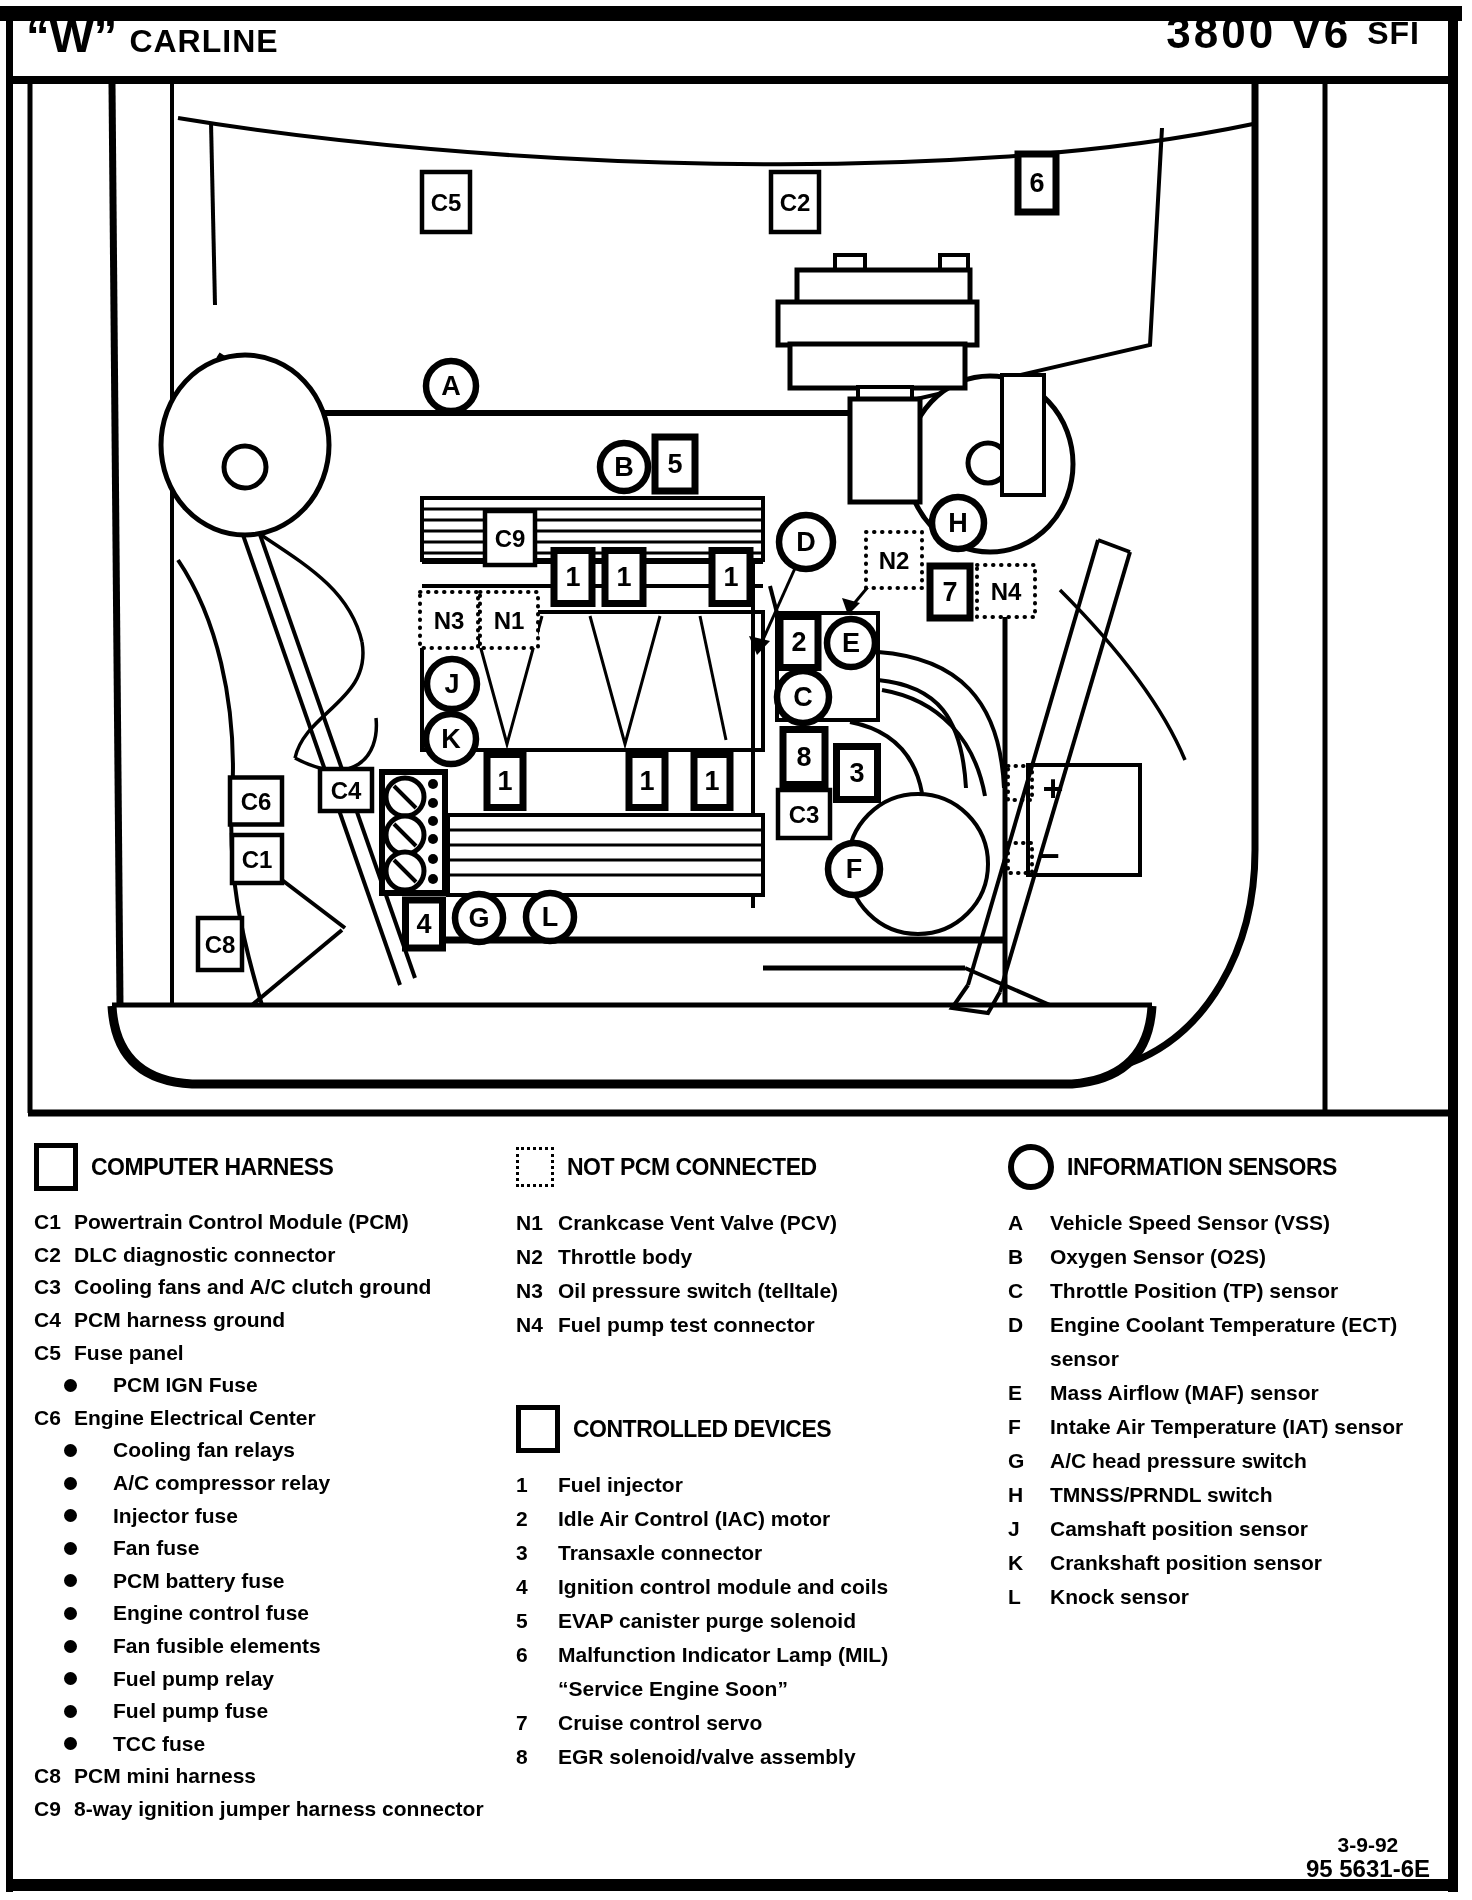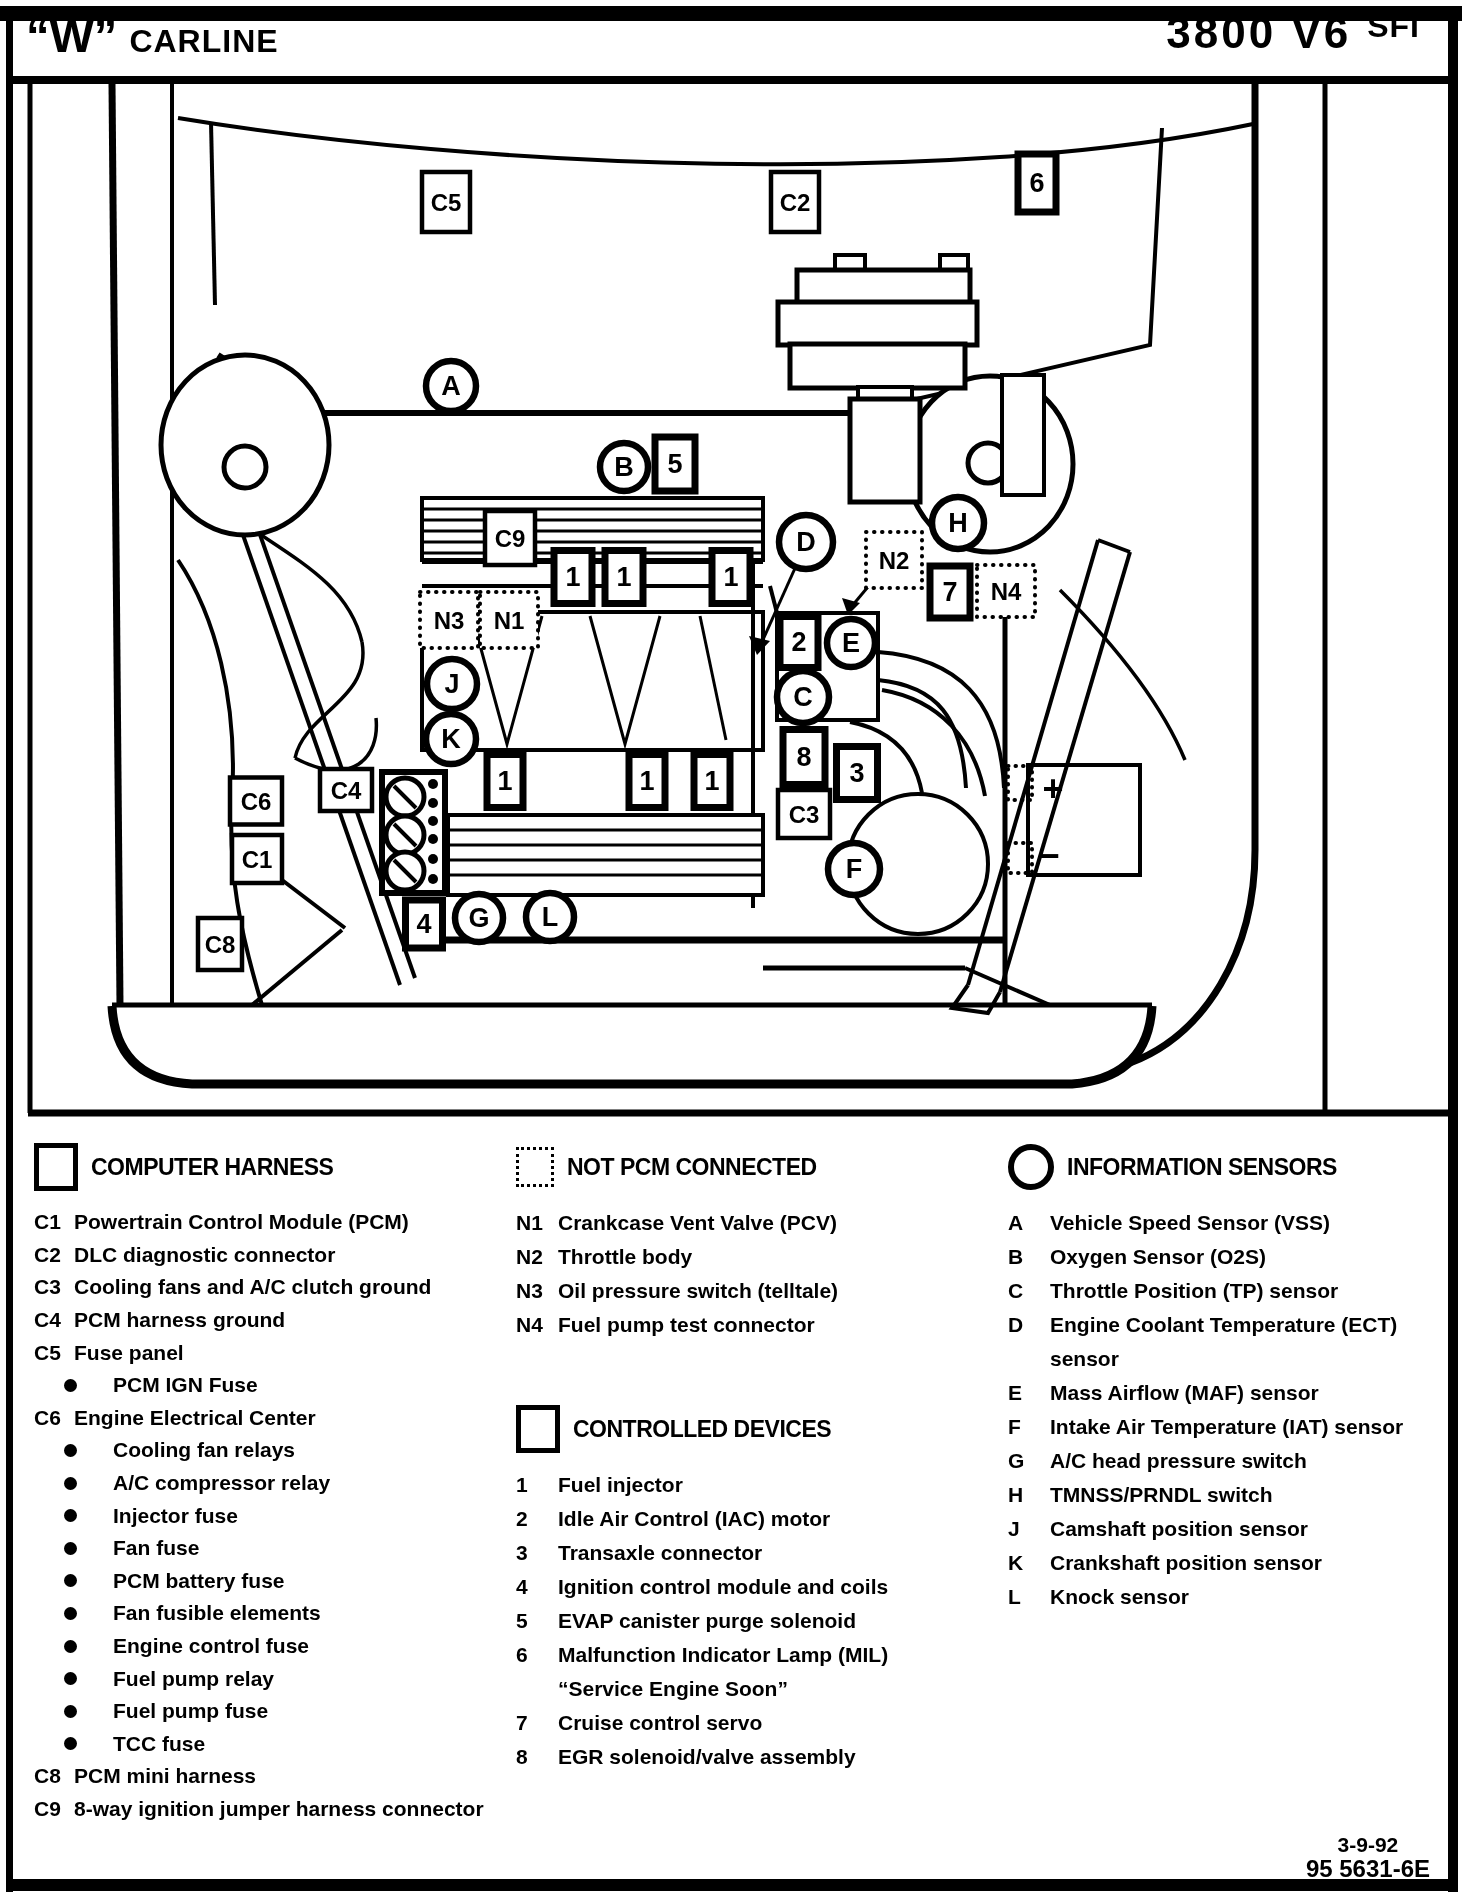--- a/index.html
+++ b/index.html
@@ -6,21 +6,21 @@
   .page{position:relative;width:1472px;height:1900px;background:#fff;
         font-family:"Liberation Sans",sans-serif;color:#000;overflow:hidden}
   .bd{position:absolute;background:#000}
   .b-top{left:0;top:6px;width:1462px;height:15px}
   .b-left{left:6px;top:6px;width:7px;height:1886px}
   .b-right{left:1448px;top:6px;width:10px;height:1886px}
   .b-bottom{left:6px;top:1879px;width:1452px;height:12px}
   .hdr-sep{left:6px;top:76px;width:1452px;height:8px}
 
   .hdr-left{position:absolute;left:26px;top:8px;display:flex;align-items:baseline;gap:12px}
-  .hdr-right{position:absolute;right:52px;top:8px;display:flex;align-items:flex-start;gap:16px}
+  .hdr-right{position:absolute;right:52px;top:8px;display:flex;align-items:center;gap:16px}
   .t-big{font-size:47px;font-weight:bold;letter-spacing:0px}
   .t-med{font-size:32px;font-weight:bold;letter-spacing:1px}
   .t-eng{font-size:44px;font-weight:bold;letter-spacing:3px}
 
   svg{position:absolute;left:0;top:0}
   svg *{vector-effect:none}
 
   .col{position:absolute;top:1140px}
   .col1{left:34px;width:478px}
   .col2{left:516px;width:438px}
@@ -395,25 +395,25 @@
     <div class="li sub">
         <span class="dot"></span>
         <span class="ltx">Fan fuse</span>
       </div>
     <div class="li sub">
         <span class="dot"></span>
         <span class="ltx">PCM battery fuse</span>
       </div>
     <div class="li sub">
         <span class="dot"></span>
+        <span class="ltx">Engine control fuse</span>
+      </div>
+    <div class="li sub">
+        <span class="dot"></span>
         <span class="ltx">Fan fusible elements</span>
-      </div>
-    <div class="li sub">
-        <span class="dot"></span>
-        <span class="ltx">Engine control fuse</span>
       </div>
     <div class="li sub">
         <span class="dot"></span>
         <span class="ltx">Fuel pump relay</span>
       </div>
     <div class="li sub">
         <span class="dot"></span>
         <span class="ltx">Fuel pump fuse</span>
       </div>
     <div class="li sub">

